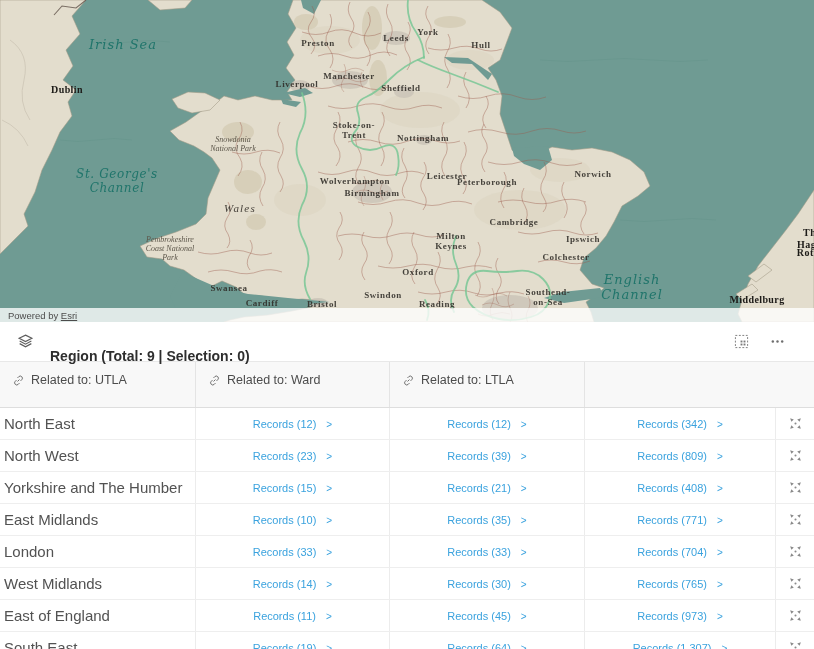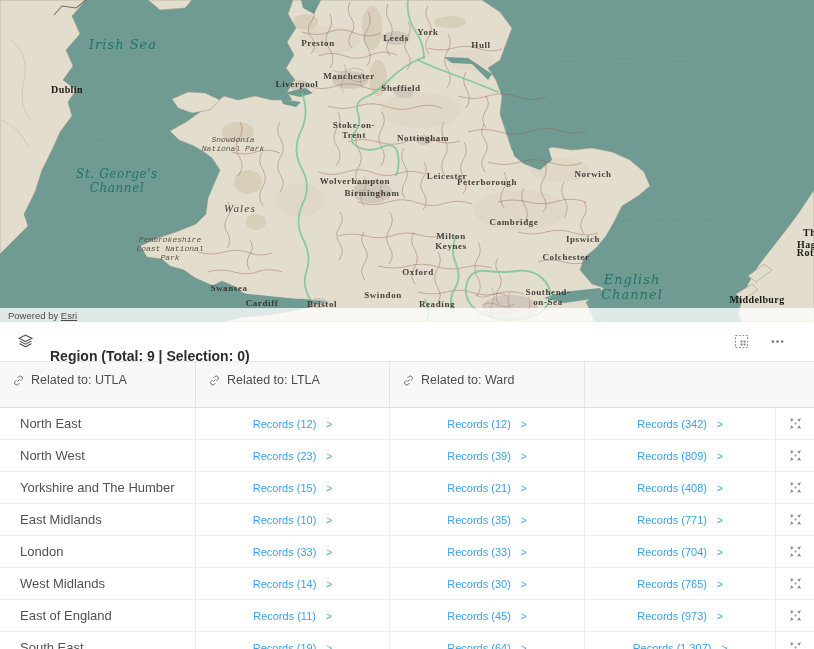--- a/index.html
+++ b/index.html
@@ -27,21 +27,21 @@
   .border-dark{fill:none;stroke:#5f5148;stroke-width:1.1;opacity:.8;}
   .road{fill:none;stroke:#c7bfae;stroke-width:.8;opacity:.8;}
 
   .map-labels{position:absolute;inset:0;pointer-events:none;}
   .mlabel{position:absolute;transform:translate(-50%,-50%);white-space:pre-line;text-align:center;line-height:1.15;}
   .mlabel.city{font-family:"Liberation Serif",serif;font-size:9px;font-weight:700;color:#2f2c27;letter-spacing:.6px;opacity:.88;}
   .mlabel.city-bold{font-family:"Liberation Serif",serif;font-size:10px;font-weight:700;color:#1c1a17;letter-spacing:.4px;}
   .mlabel.water{font-family:"DejaVu Serif",serif;font-style:italic;font-size:13px;color:#20756b;letter-spacing:1px;}
   .mlabel.water-sm{font-family:"DejaVu Serif",serif;font-style:italic;font-size:12px;color:#20756b;letter-spacing:.6px;}
   .mlabel.region{font-family:"Liberation Serif",serif;font-style:italic;font-size:11px;color:#46413a;letter-spacing:1.2px;}
-  .mlabel.park{font-family:Liberation Mono, monospace;font-style:italic;font-size:8px;color:#5c564a;}
+  .mlabel.park{font-family:Liberation Serif, serif;font-style:italic;font-size:8px;color:#5c564a;}
 
   .attribution{
     position:absolute;left:0;right:0;bottom:0;height:14px;
     background:rgba(255,255,255,.78);
     display:flex;justify-content:space-between;align-items:center;
     padding:0 8px;font-size:9.5px;color:#4c4c4c;
   }
   .attribution .esri-link{text-decoration:underline;color:#4c4c4c;cursor:pointer;}
 
   
@@ -59,21 +59,21 @@
   .thead .hcell:last-child{border-right:none;}
   .name-h-top{display:flex;align-items:center;}
   .name-h-label{font-size:12.5px;color:#3f3f3f;}
   .name-h-icons{margin-left:auto;display:flex;align-items:center;gap:8px;}
   .name-h-desc{font-size:10.5px;color:#a0a0a0;margin-top:5px;white-space:nowrap;overflow:hidden;text-overflow:ellipsis;}
   .rel-h{display:flex;align-items:center;gap:6px;font-size:12.5px;color:#4c4c4c;padding-top:4px;}
 
   .tbody .trow{height:31px;border-bottom:1px solid #eeeeee;background:#fff;}
   .cell{border-right:1px solid #ececec;display:flex;align-items:center;overflow:hidden;}
   .cell:last-child{border-right:none;}
-  .name-cell{padding-left:20px;font-size:13px;color:#525252;}
+  .name-cell{padding-left:4px;font-size:15px;color:#525252;}
   .link-cell{justify-content:center;}
   .rec-link{display:flex;align-items:center;gap:10px;cursor:pointer;text-decoration:none;}
   .rec-link .txt{font-size:11px;color:var(--link);}
   .rec-link .chev{font-size:10px;color:var(--link);transform:scaleY(1.15);}
   .action-cell{justify-content:center;}
   .zoomto{display:inline-flex;cursor:pointer;}
   .icon-btn svg, .rel-h svg{display:block;}
 </style>
 </head>
 <body>
@@ -321,33 +321,33 @@
   </div>
   <div class="hcell">
     <div class="rel-h">
       <span>
         <svg width="13" height="13" viewBox="0 0 16 16" fill="none" stroke="#6b6b6b" stroke-width="1.2">
           <path d="M6.8,9.2 L9.2,6.8"></path>
           <path d="M5.5,7.5 L4,9 a2.6,2.6 0 0 0 3.7,3.7 L9.2,11.2"></path>
           <path d="M10.5,8.5 L12,7 a2.6,2.6 0 0 0 -3.7,-3.7 L6.8,4.8"></path>
         </svg>
       </span>
-      <span>Related to: LTLA</span>
+      <span>Related to: Ward</span>
     </div>
   </div>
   <div class="hcell">
     <div class="rel-h">
       <span>
         <svg width="13" height="13" viewBox="0 0 16 16" fill="none" stroke="#6b6b6b" stroke-width="1.2">
           <path d="M6.8,9.2 L9.2,6.8"></path>
           <path d="M5.5,7.5 L4,9 a2.6,2.6 0 0 0 3.7,3.7 L9.2,11.2"></path>
           <path d="M10.5,8.5 L12,7 a2.6,2.6 0 0 0 -3.7,-3.7 L6.8,4.8"></path>
         </svg>
       </span>
-      <span>Related to: Ward</span>
+      <span>Related to: LTLA</span>
     </div>
   </div>
   <div class="hcell"></div>
 </div>
 
 <div class="tbody">
   <div class="trow grid-row">
     <div class="cell name-cell">
         <span>North East</span>
       </div>

